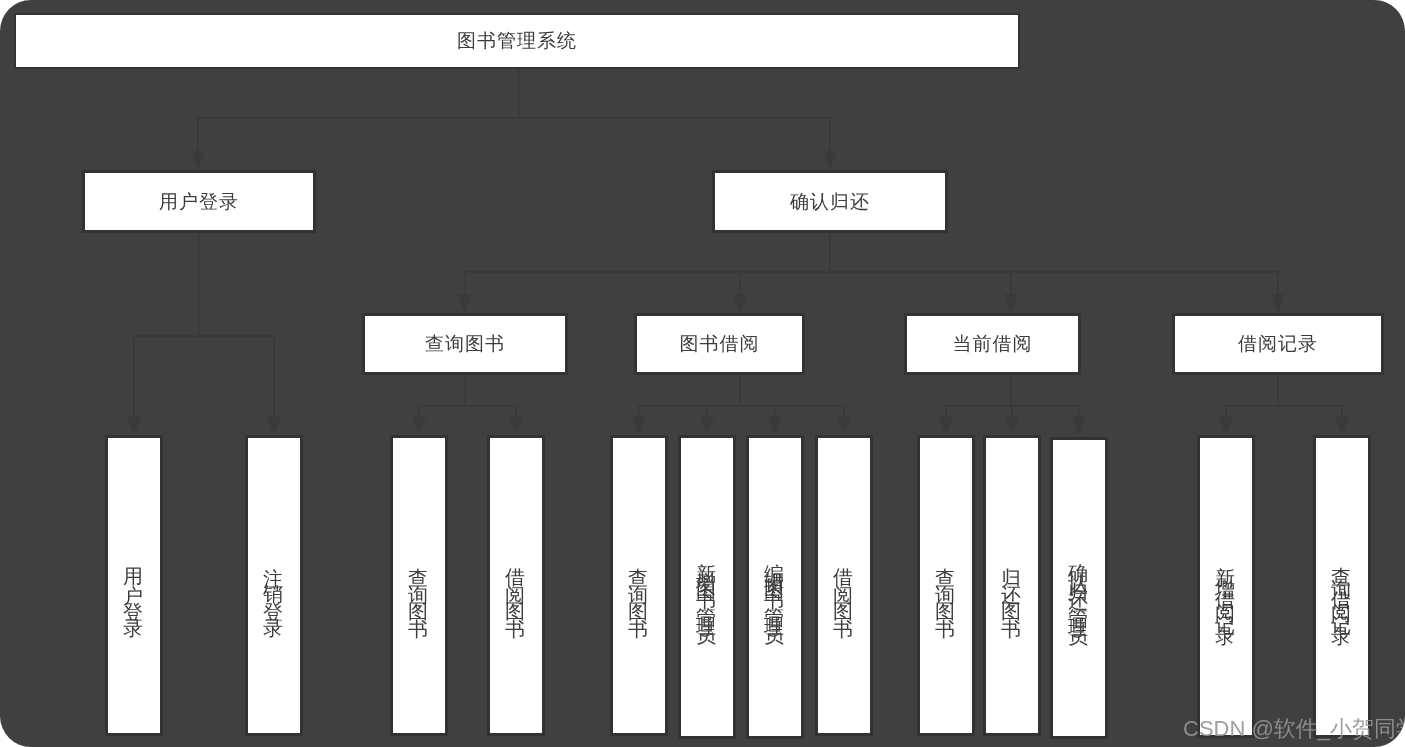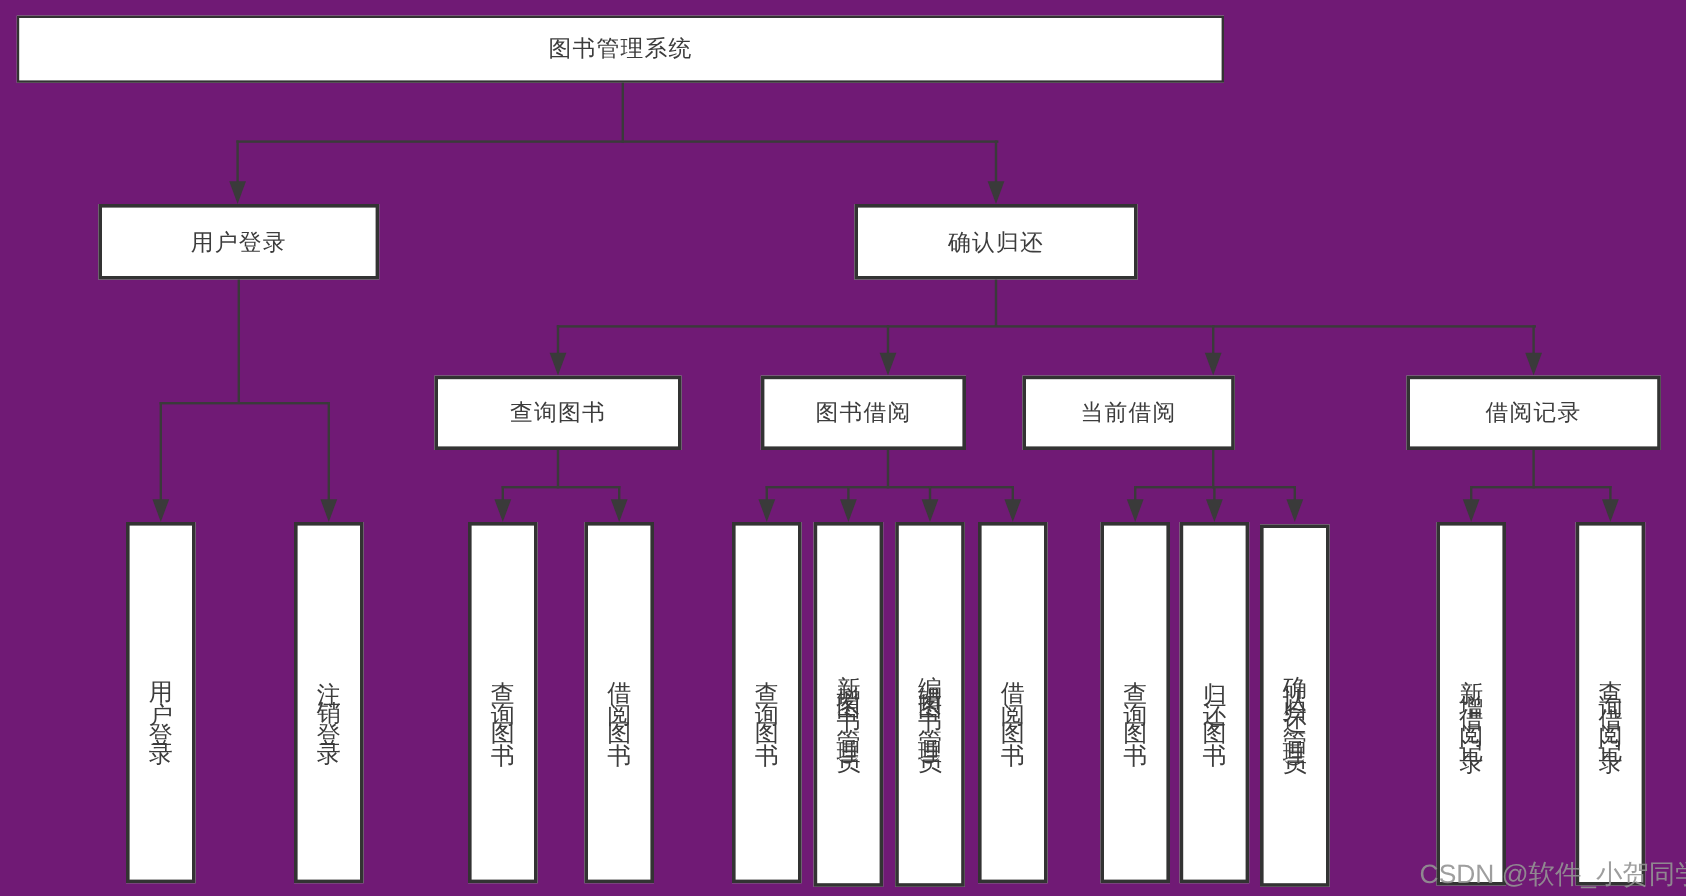--- a/index.html
+++ b/index.html
@@ -2,23 +2,24 @@
 <html><head>
 <meta charset="utf-8">
 <style>
   * { margin: 0; padding: 0; box-sizing: border-box; }
   html, body { background: #ffffff; }
   body { font-family: "Liberation Sans", "DejaVu Sans", sans-serif; }
   .canvas {
     position: relative;
     width: 1405px;
     height: 747px;
-    background: #701a75;
+    background: #404040;
     overflow: hidden;
     color: #3c3c3c;
+    border-radius: 31px;
   }
   .box {
     position: absolute;
     background: #ffffff;
     border: 3px solid #333333;
     display: flex;
     align-items: center;
     justify-content: center;
     text-align: center;
   }
@@ -90,21 +91,21 @@
   <div class="arrow" style="left:1004px; top:294px;"></div>
   <div class="line" style="left:1277px; top:271px; width:2px; height:25px;"></div>
   <div class="arrow" style="left:1271px; top:294px;"></div>
 
   <div class="box hbox" style="left:362px; top:313px; width:206px; height:62px;">
     <span>查询图书</span>
   </div>
   <div class="box hbox" style="left:634px; top:313px; width:171px; height:62px;">
     <span>图书借阅</span>
   </div>
-  <div class="box hbox" style="left:852px; top:313px; width:177px; height:62px;">
+  <div class="box hbox" style="left:904px; top:313px; width:177px; height:62px;">
     <span>当前借阅</span>
   </div>
   <div class="box hbox" style="left:1172px; top:313px; width:212px; height:62px;">
     <span>借阅记录</span>
   </div>
 
   <div class="line" style="left:464px; top:375px; width:2px; height:32px;"></div>
   <div class="line" style="left:418px; top:405px; width:99px; height:2px;"></div>
   <div class="line" style="left:418px; top:405px; width:2px; height:13px;"></div>
   <div class="arrow" style="left:412px; top:416px;"></div>

